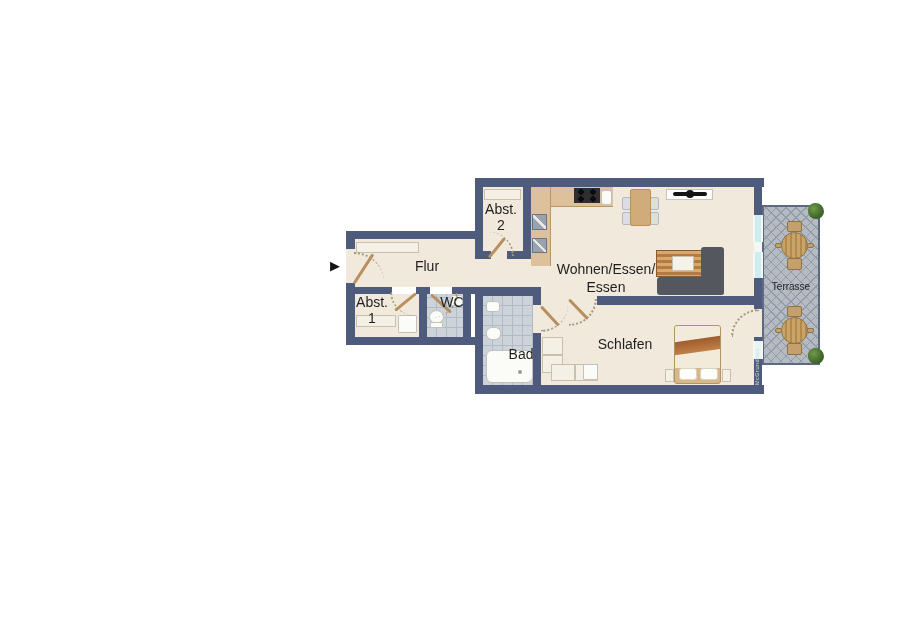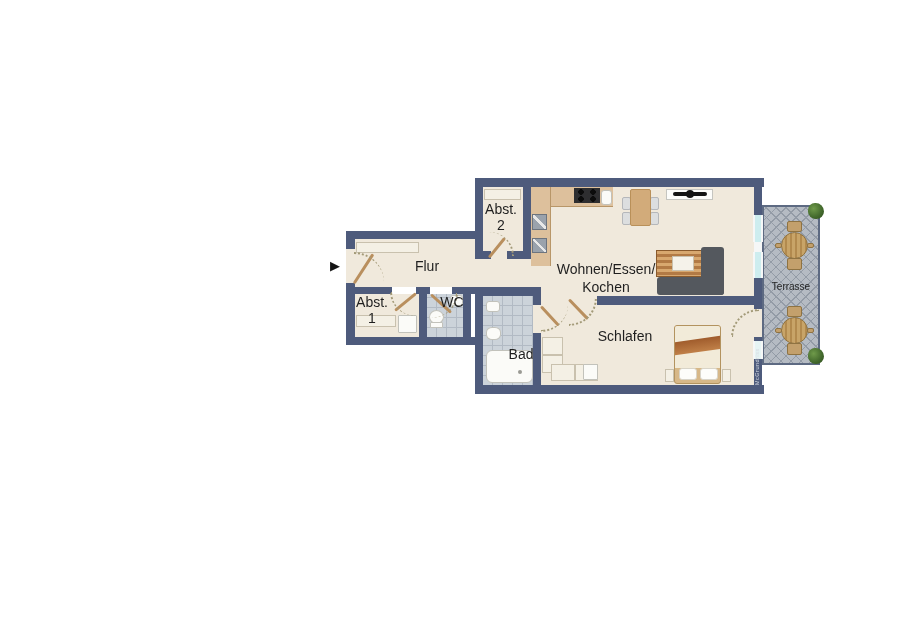--- a/index.html
+++ b/index.html
@@ -162,22 +162,22 @@
     <span>1</span>
   </div>
   <div class="lbl2" style="left:501px;top:217px;">
     <span>Abst.</span><br>
     <span>2</span>
   </div>
   <div class="lbl" style="left:452px;top:302px;">WC</div>
   <div class="lbl" style="left:521px;top:330px;margin-top:24px;">Bad</div>
   <div class="lbl2" style="left:606px;top:250px;line-height:18px;margin-top:28px;">
     <span>Wohnen/Essen/</span><br>
-    <span>Kochen</span>
+    <span>Essen</span>
   </div>
-  <div class="lbl" style="left:625px;top:336px;">Schlafen</div>
+  <div class="lbl" style="left:625px;top:344px;">Schlafen</div>
   <div class="lbl" style="left:791px;top:286px;font-size:10px;">Terrasse</div>
 
   <div style="left:330px;top:258px;width:16px;height:16px;color:#141414;font-size:13px;line-height:16px;">▶</div>
 
   <div id="watermark" style="left:753px;top:343px;width:10px;height:42px;">McGrundriss</div>
 
 </div>
 
 </body></html>

